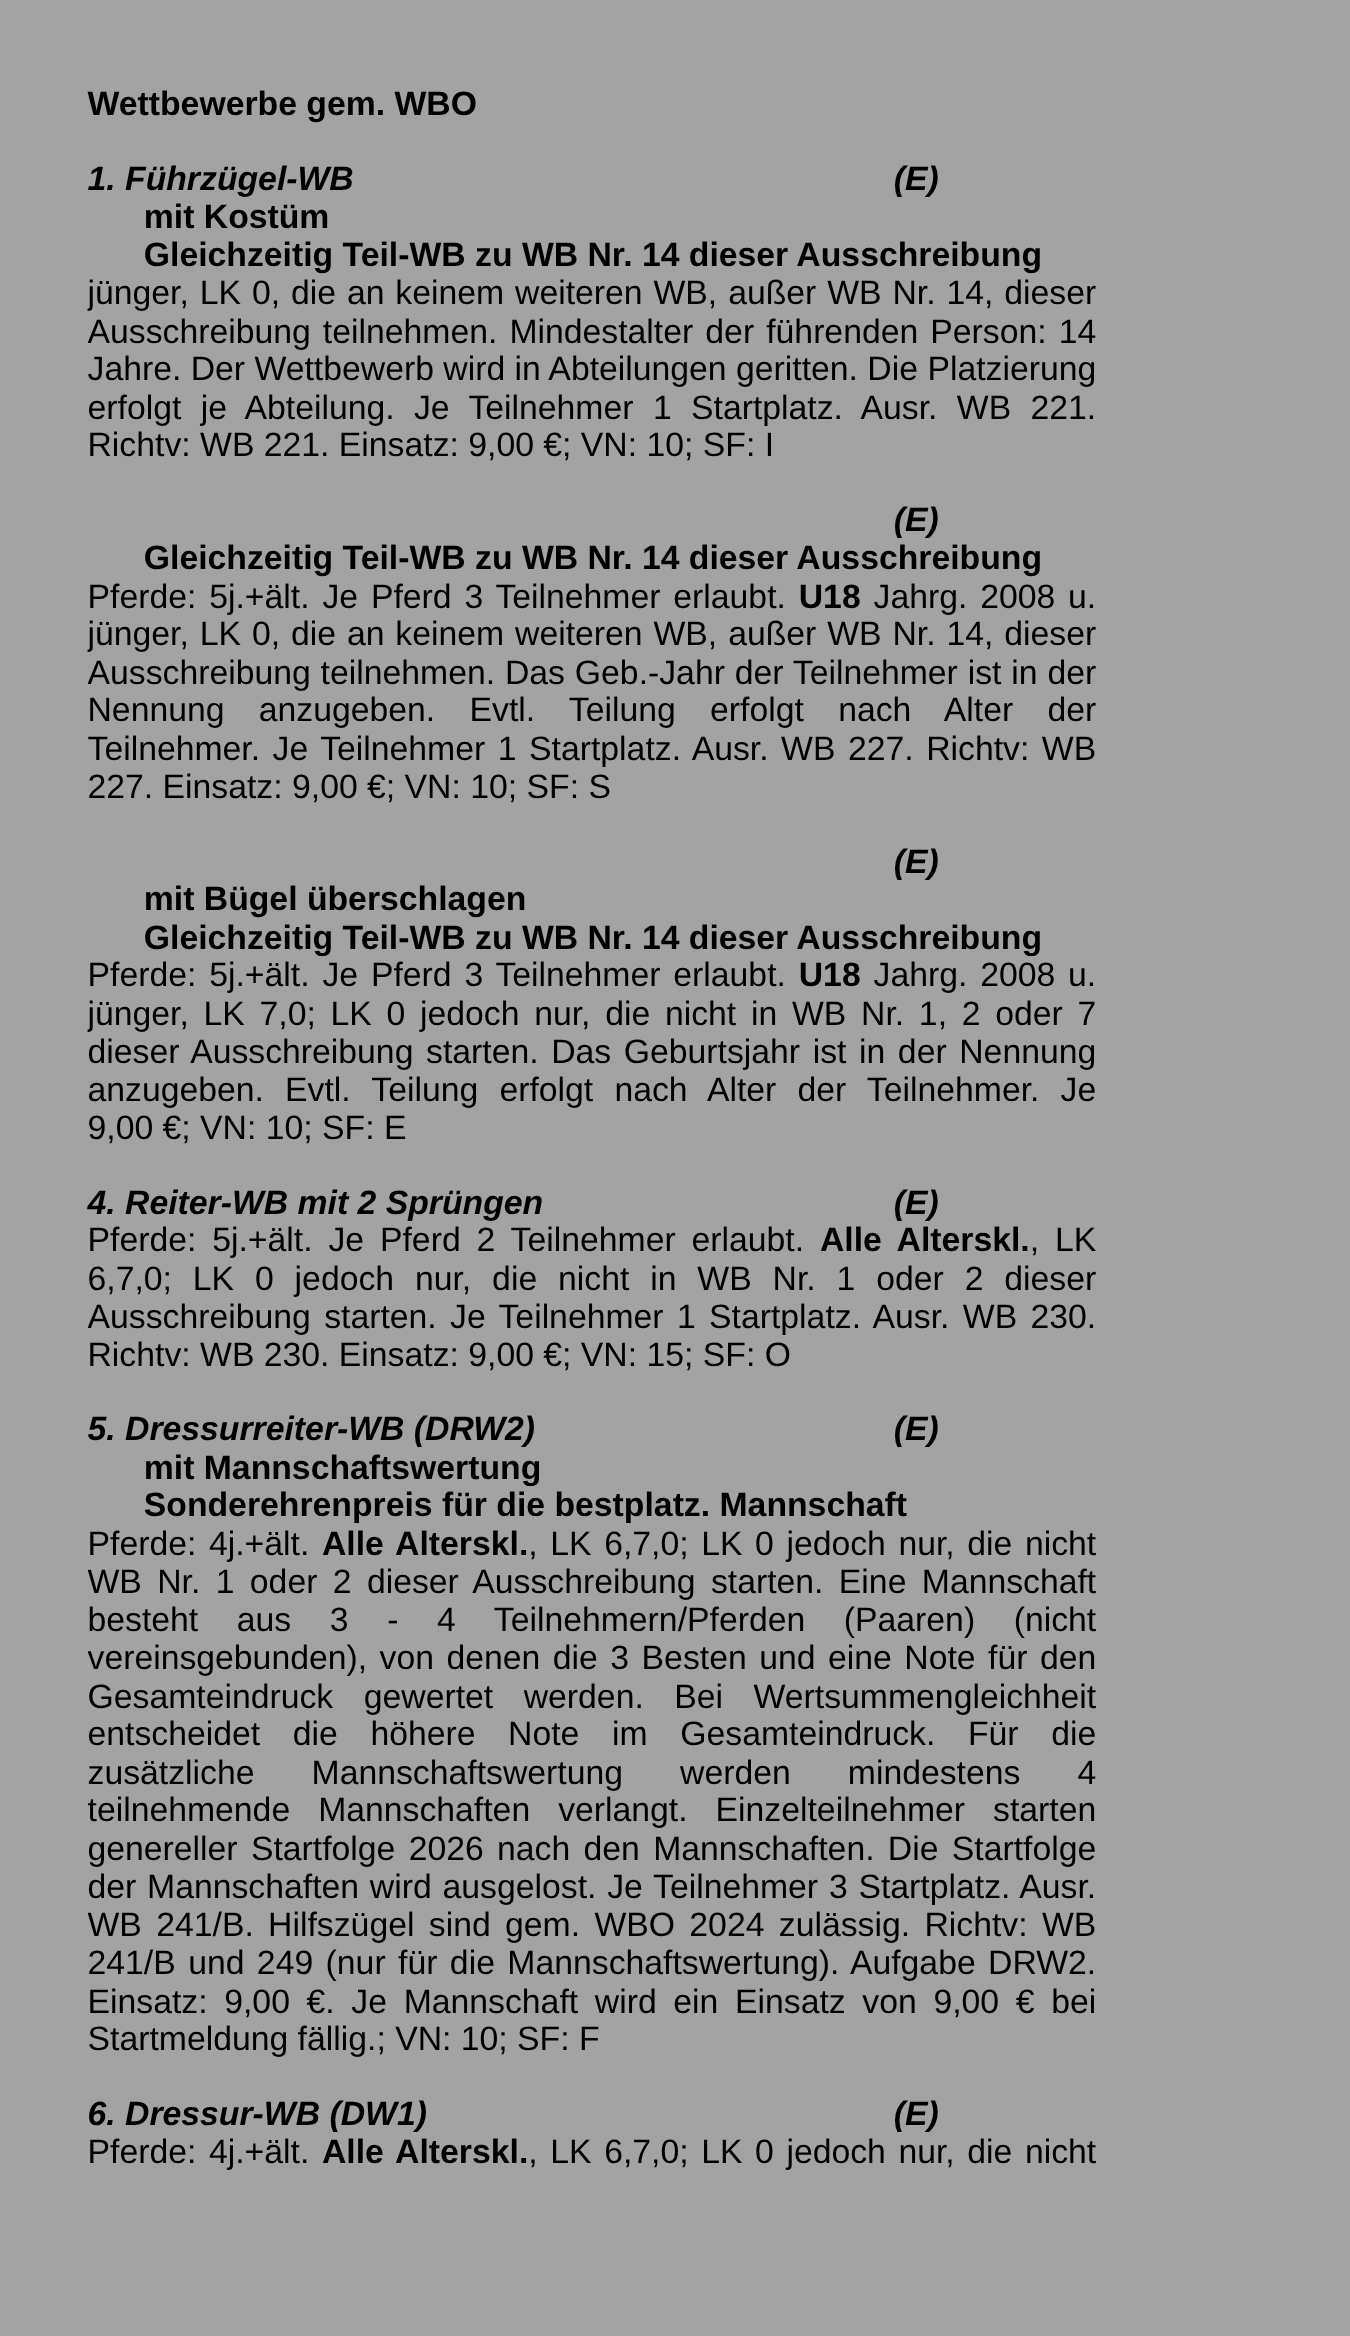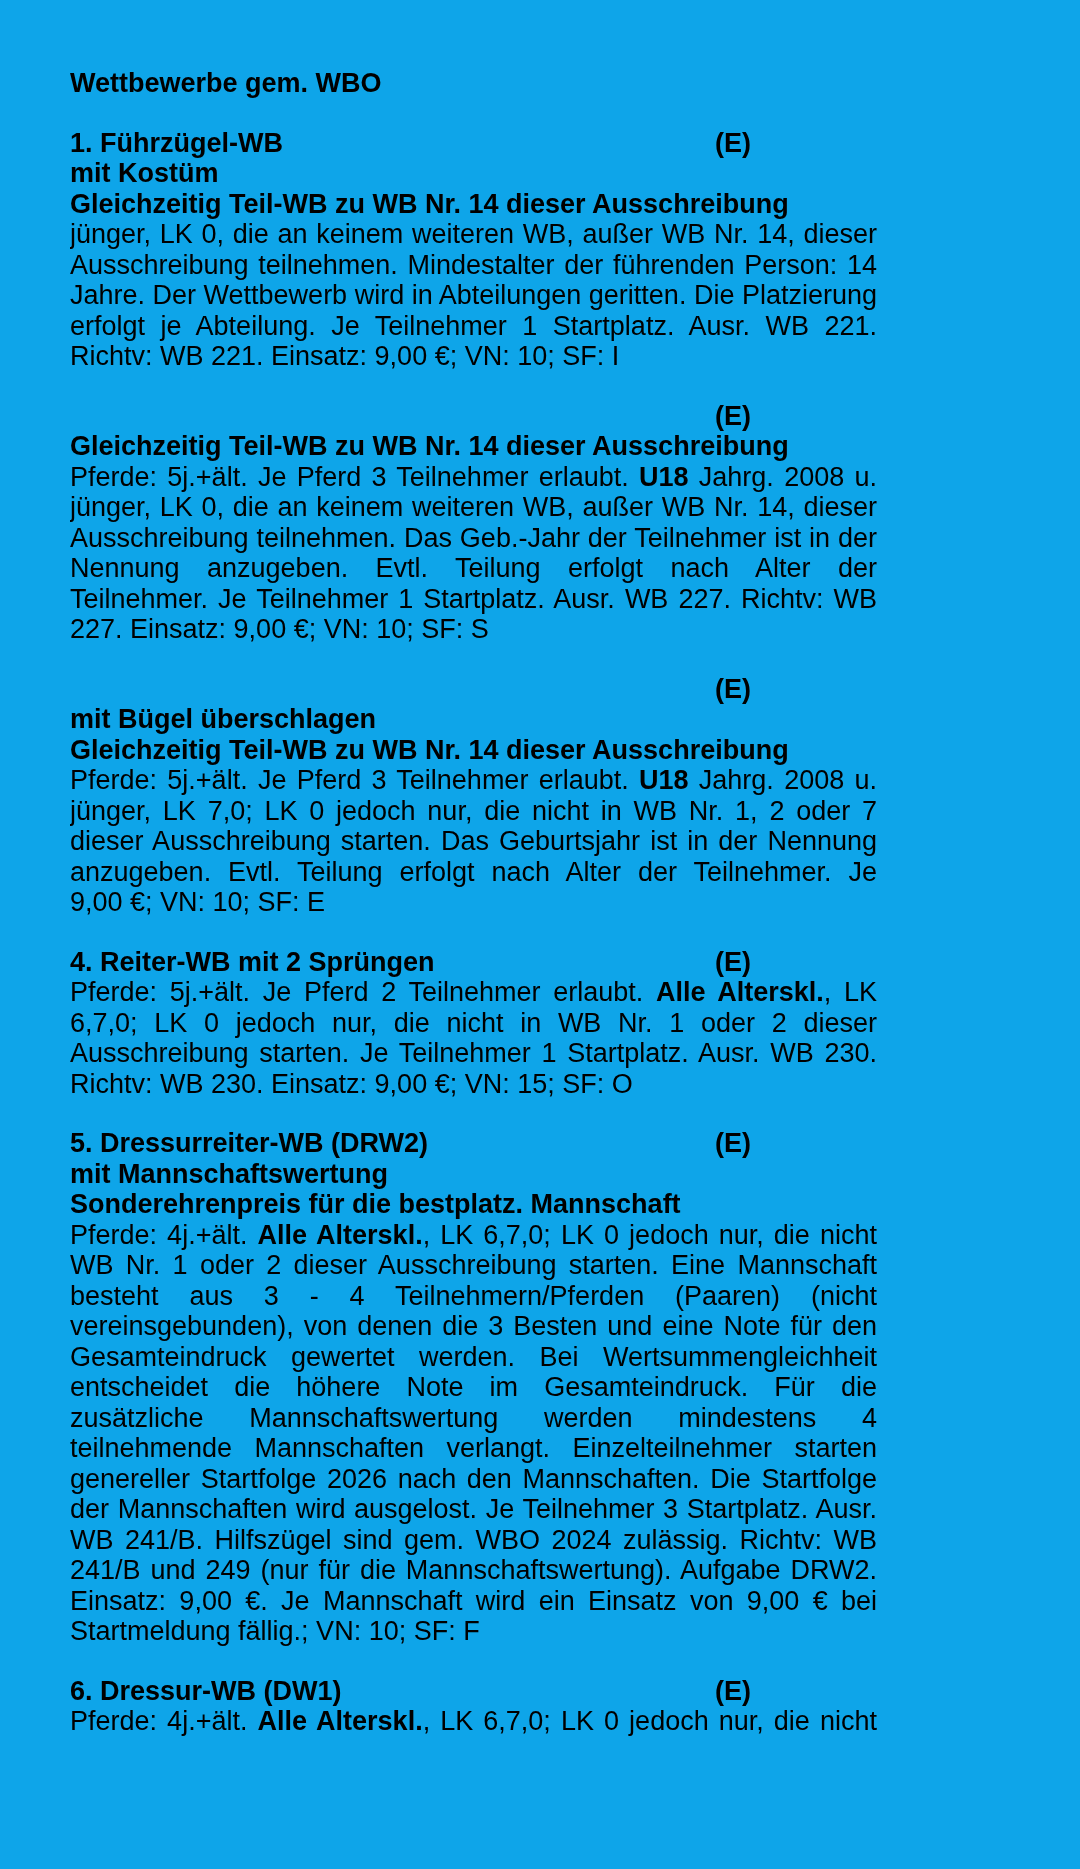--- a/index.html
+++ b/index.html
@@ -1,19 +1,19 @@
 <!DOCTYPE html>
 <html><head>
 <meta charset="utf-8">
 <style>
   html,body { margin:0; padding:0; background:#ffffff; }
   .page {
     position:relative;
     width:1080px; height:1869px;
-    background:#0ea5e9;
+    background:#a3a3a3;
     color:#000000;
     font-family:"Liberation Sans","DejaVu Sans",sans-serif;
     overflow:hidden;
   }
   .content {
     position:absolute;
     left:70px; top:68px;
     width:807px;
     font-size:27px;
     line-height:30.5px;
@@ -22,31 +22,33 @@
     font-weight:bold;
     margin:0 0 29px 0;
   }
   .section { margin-top:29px; }
   .section:first-of-type { margin-top:0; }
   .heading {
     position:relative;
     font-weight:bold;
     height:30.5px;
     white-space:nowrap;
+    font-style:italic;
   }
   .etag {
     position:absolute;
     left:645px; top:0;
     font-weight:bold;
   }
   .subheading {
     font-weight:bold;
     height:30.5px;
     overflow:hidden;
     white-space:nowrap;
+    margin-left:45px;
   }
   .line {
     text-align:justify;
     text-align-last:justify;
     height:30.5px;
     overflow:hidden;
   }
   .line.lastline {
     text-align:right;
     text-align-last:left;

